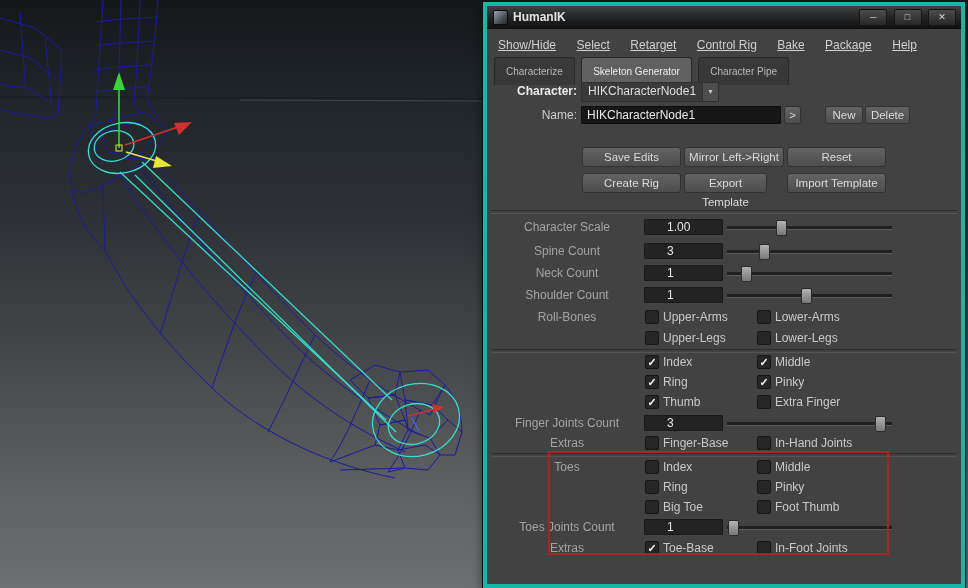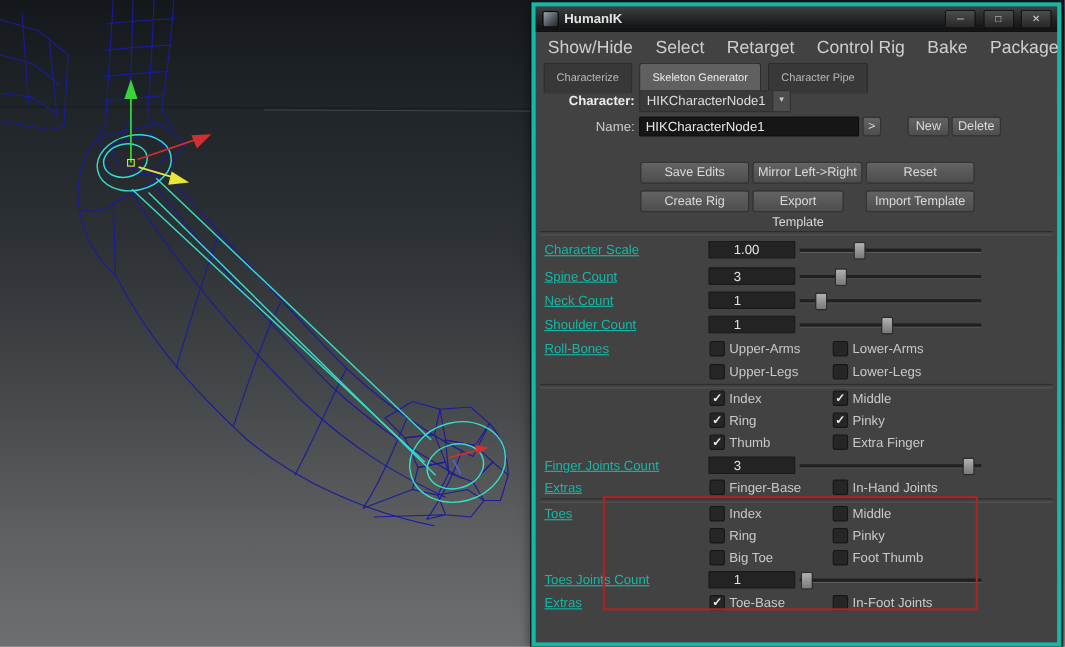--- a/index.html
+++ b/index.html
@@ -32,31 +32,31 @@
   .win-icon{position:absolute;left:6px;top:4px;width:13px;height:13px;border:1px solid #0a0a0a;
     background:linear-gradient(135deg,#9aa3ab,#4c5258 60%,#23272b);border-radius:2px;}
   .win-title{position:absolute;left:26px;top:0;height:22px;line-height:22px;color:#e3e3e3;
     font-size:12px;font-weight:bold;}
   .win-btns{position:absolute;right:5px;top:3px;}
   .win-btn{display:inline-block;width:26px;height:15px;line-height:14px;margin-left:2px;text-align:center;
     background:linear-gradient(#4c4c4c,#272727);border:1px solid #141414;border-radius:2px;
     color:#d8d8d8;font-size:9px;vertical-align:top;}
 
   .menubar{position:absolute;top:27px;left:3px;height:21px;line-height:21px;white-space:nowrap;}
-  .menu-item{display:inline-block;padding:0 8px;color:#cfcfcf;font-size:16px;}
+  .menu-item{display:inline-block;padding:0 8px;color:#cfcfcf;font-size:12px;text-decoration:underline;}
 
   .tabbar{position:absolute;top:51px;left:0;width:100%;height:20px;padding-left:7px;box-sizing:border-box;}
   .tab{display:inline-block;height:19px;line-height:19px;padding:4px 11px;margin-right:2px;
     background:#383838;color:#b8b8b8;font-size:10px;border:1px solid #282828;border-bottom:none;
     border-radius:3px 3px 0 0;vertical-align:top;}
   .tab.active{background:#606060;color:#ececec;}
 
   .content{position:absolute;left:0;top:71px;width:100%;height:507px;}
   .row{position:absolute;left:0;width:100%;height:18px;font-size:12px;color:#cacaca;}
-  .rlabel{position:absolute;left:8px;width:144px;text-align:left;line-height:18px;color:#14b8a6;text-decoration:underline;}
+  .rlabel{position:absolute;left:8px;width:144px;text-align:center;line-height:18px;color:#a3a3a3;}
 
   .char-label{position:absolute;left:10px;width:80px;text-align:right;line-height:18px;
     color:#eaeaea;font-weight:bold;}
   .dropdown{position:absolute;left:94px;top:0;width:136px;height:18px;background:#3a3a3a;
     border:1px solid #303030;border-radius:2px;color:#dedede;line-height:17px;}
   .dropdown .dd-text{position:absolute;left:6px;}
   .dd-arrow{position:absolute;right:0;top:0;width:15px;height:100%;background:#4d4d4d;
     border-left:1px solid #303030;color:#c8c8c8;font-size:7px;text-align:center;line-height:17px;}
 
   .text-input{position:absolute;left:94px;top:0;width:200px;height:18px;background:#161616;

